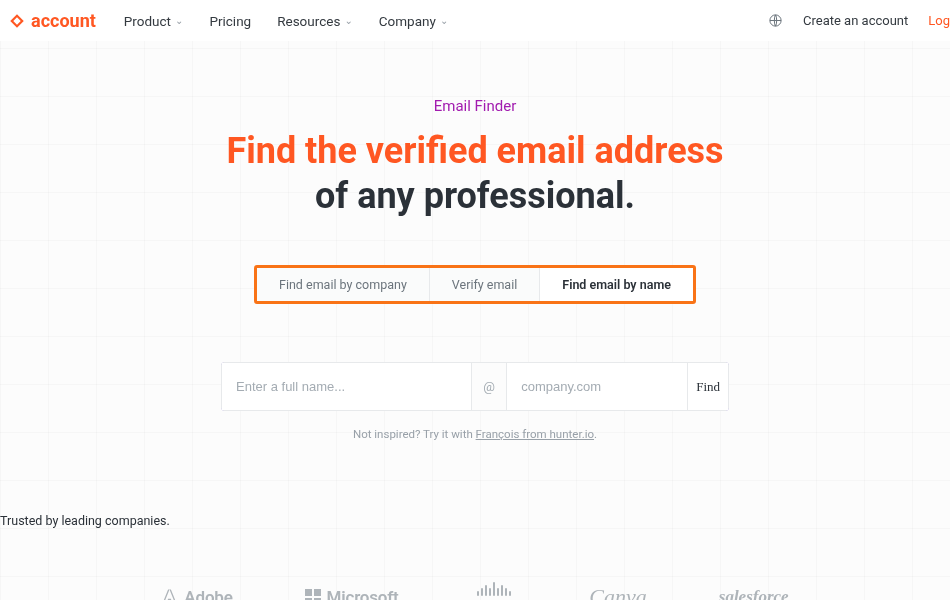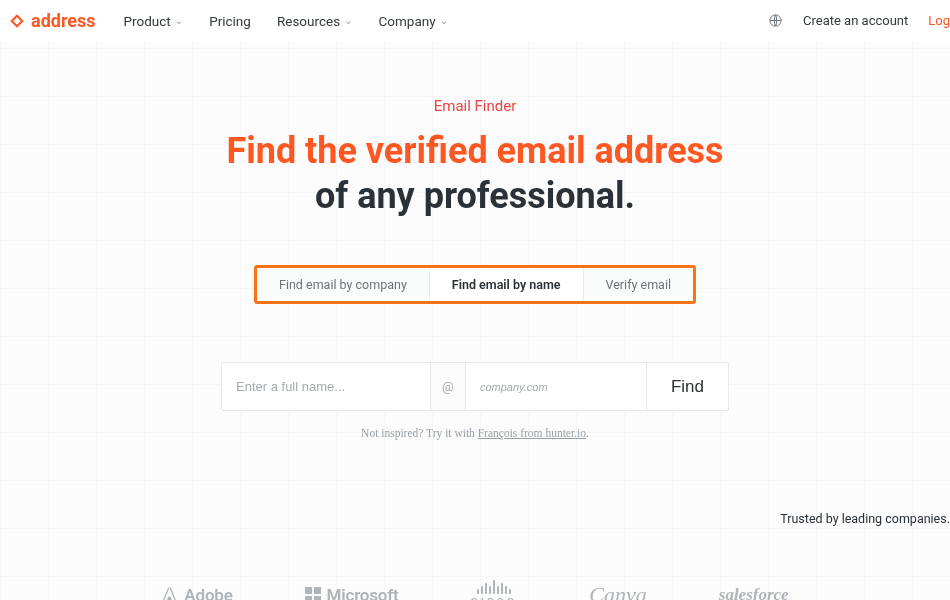--- a/index.html
+++ b/index.html
@@ -63,21 +63,21 @@
     .acct { font-size: 13px; color: #343a40; cursor: pointer; }
     .login { font-size: 13px; color: #ff5722; cursor: pointer; }
 
     
     .hero {
       text-align: center;
       padding-top: 56px;
       position: relative;
       z-index: 1;
     }
-    .kicker { font-size: 15px; color: #ef4444; margin-bottom: 14px; }
+    .kicker { font-size: 15px; color: #a21caf; margin-bottom: 14px; }
     .headline { font-size: 36px; font-weight: 700; line-height: 1.25; }
     .headline .orange { color: #ff5722; display: block; }
     .headline .dark { color: #2b3138; display: block; }
 
     
     .tabs {
       margin: 46px auto 0;
       display: inline-flex;
       border: 3px solid #f97316;
       border-radius: 3px;
@@ -125,48 +125,47 @@
       color: #a4acb3;
       font-size: 13px;
       border-left: 1px solid #e7e9eb;
       border-right: 1px solid #e7e9eb;
       background: #fcfcfc;
     }
     .domain-input {
       border: none;
       outline: none;
       padding: 16px 14px;
-      font-size: 11px;
+      font-size: 13px;
       width: 180px;
-      font-style: italic;
     }
     .domain-input::placeholder { color: #a4acb3; }
     .find-btn {
       border: none;
       border-left: 1px solid #e7e9eb;
       background: #fff;
-      padding: 0 24px;
-      font-size: 17px;
+      padding: 0 8px;
+      font-size: 13px;
       font-weight: 500;
       color: #2b3138;
       cursor: pointer;
+      font-family: Liberation Serif, serif;
     }
     .tip {
       margin-top: 16px;
       text-align: center;
       font-size: 11.5px;
       color: #98a0a8;
-      font-family: Liberation Serif, serif;
     }
     .tip a { color: #98a0a8; text-decoration: underline; }
 
     
     .trust-line {
       margin-top: 72px;
-      text-align: right;
+      text-align: left;
       font-size: 12.5px;
       color: #2b3138;
     }
     .logos {
       margin-top: 26px;
       display: flex;
       justify-content: center;
       align-items: center;
       gap: 72px;
     }
@@ -193,21 +192,21 @@
     .cisco-txt { font-size: 11px; letter-spacing: 3px; font-weight: 500; color: #aeb4b9; }
   </style>
 </head>
 <body>
 
 <div class="header">
   <div class="logo">
     <svg viewBox="0 0 24 24" fill="#ff5722">
         <path d="M3 12 L12 3 L21 12 L12 21 Z M12 7 L7 12 L12 17 L17 12 Z"></path>
       </svg>
-    <span>address</span>
+    <span>account</span>
   </div>
   <div class="nav">
     <div class="nav-item">
       <span>Product</span>
       <span class="chev">⌄</span>
     </div>
     <div class="nav-item">
       <span>Pricing</span>
     </div>
     <div class="nav-item">
@@ -233,22 +232,22 @@
 
 <div class="hero">
   <div class="kicker">Email Finder</div>
   <div class="headline">
     <span class="orange">Find the verified email address</span>
     <span class="dark">of any professional.</span>
   </div>
 
   <div class="tabs">
     <div class="tab">Find email by company</div>
+    <div class="tab">Verify email</div>
     <div class="tab active">Find email by name</div>
-    <div class="tab">Verify email</div>
   </div>
 
   <div class="search-row">
     <input class="search-input" placeholder="Enter a full name..." style="">
     <div class="at">@</div>
     <input class="domain-input" placeholder="company.com" style="">
     <button class="find-btn">Find</button>
   </div>
 
   <div class="tip">

